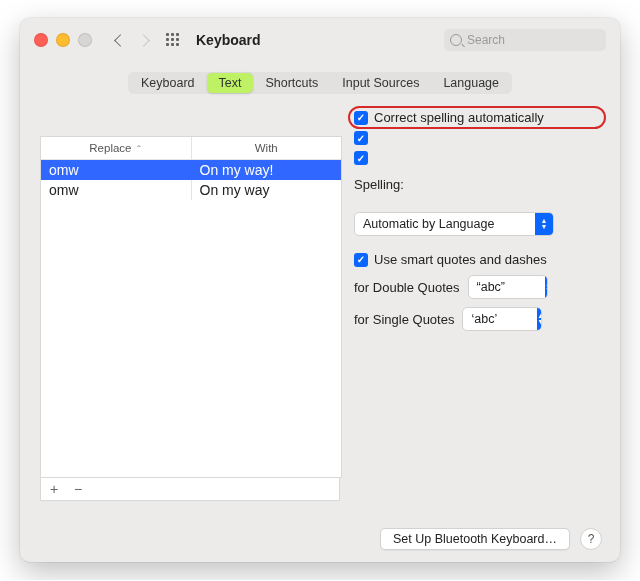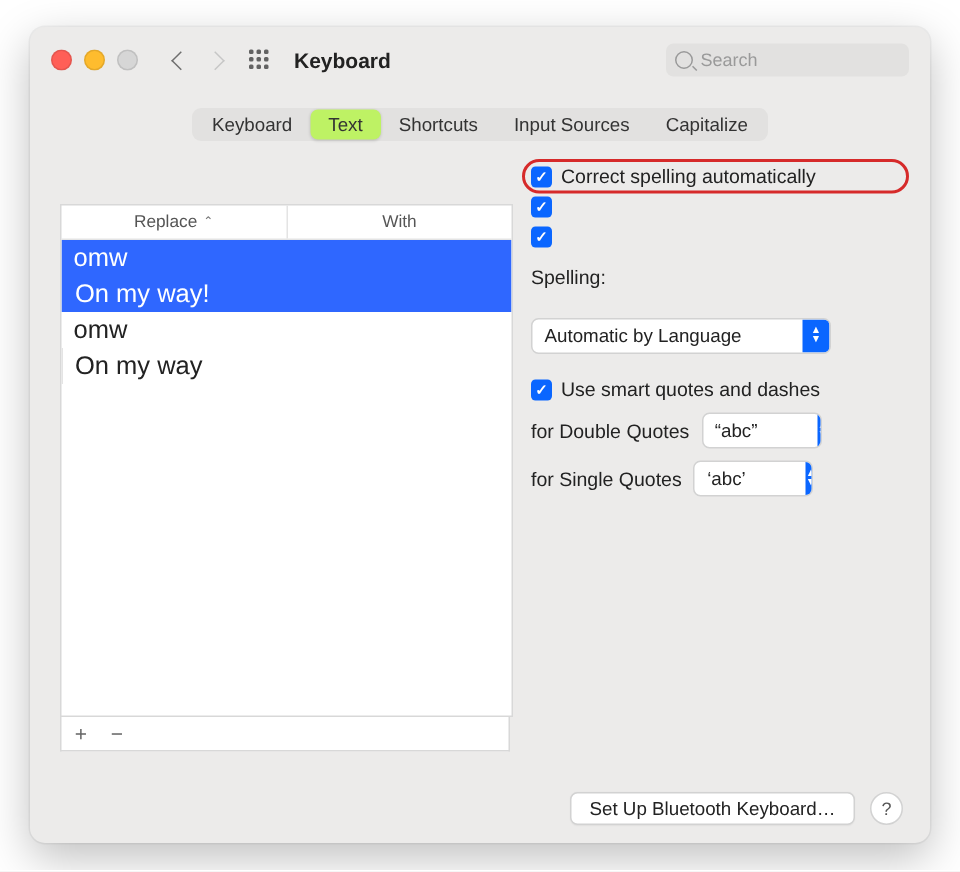--- a/index.html
+++ b/index.html
@@ -25,21 +25,21 @@
   .tab{padding:3px 12px;font-size:12.5px;border-radius:5px;color:#333;cursor:default;}
   .tab.active{background:#bef264;box-shadow:0 0.5px 2px rgba(0,0,0,.15);}
   .content{display:flex;padding:16px 20px 0 20px;gap:14px;align-items:flex-start;}
   .table-wrap{width:300px;}
   .table{width:100%;background:#fff;border:1px solid #d8d8d8;border-radius:0;height:340px;display:flex;flex-direction:column;margin-top:26px;}
   .thead{display:flex;border-bottom:1px solid #e4e4e4;}
   .th{flex:1;text-align:center;font-size:11.5px;padding:5px 0;color:#555;position:relative;}
   .th+.th{border-left:1px solid #e4e4e4;}
   .sort{display:inline-block;margin-left:4px;font-size:8px;vertical-align:1px;color:#777;}
   .tbody{flex:1;overflow:hidden;}
-  .row{display:flex;font-size:17px;flex-direction:column;}
+  .row{display:flex;font-size:14px;}
   .cell{flex:1;padding:2px 8px;white-space:nowrap;overflow:hidden;text-overflow:ellipsis;}
   .cell+.cell{border-left:1px solid #e4e4e4;}
   .row.sel{background:#2f67ff;color:#fff;}
   .row.sel .cell+.cell{border-left-color:rgba(255,255,255,0);}
   .table-footer{height:22px;background:#fff;border:1px solid #d8d8d8;border-top:0;display:flex;align-items:center;padding:0 6px;gap:10px;font-size:14px;color:#666;}
   .ft-btn{width:14px;text-align:center;cursor:default;}
   .right{flex:1;padding-top:0;}
   .ck-row{display:flex;align-items:center;gap:6px;margin-bottom:6px;font-size:13px;}
   .ck{width:14px;height:14px;border-radius:3px;background:#0a66ff;display:inline-flex;align-items:center;justify-content:center;color:#fff;font-size:10px;font-weight:700;flex:none;}
   .ringed{position:relative;}
@@ -85,21 +85,21 @@
       <span>Search</span>
     </div>
   </div>
 
   <div class="tabs">
     <div class="tabbar">
       <div class="tab">Keyboard</div>
       <div class="tab active">Text</div>
       <div class="tab">Shortcuts</div>
       <div class="tab">Input Sources</div>
-      <div class="tab">Capitalize</div>
+      <div class="tab">Language</div>
     </div>
   </div>
 
   <div class="content">
     <div class="table-wrap">
       <div class="table">
         <div class="thead">
           <div class="th"><span>Replace</span><span class="sort">⌃</span></div>
           <div class="th">With</div>
         </div>

